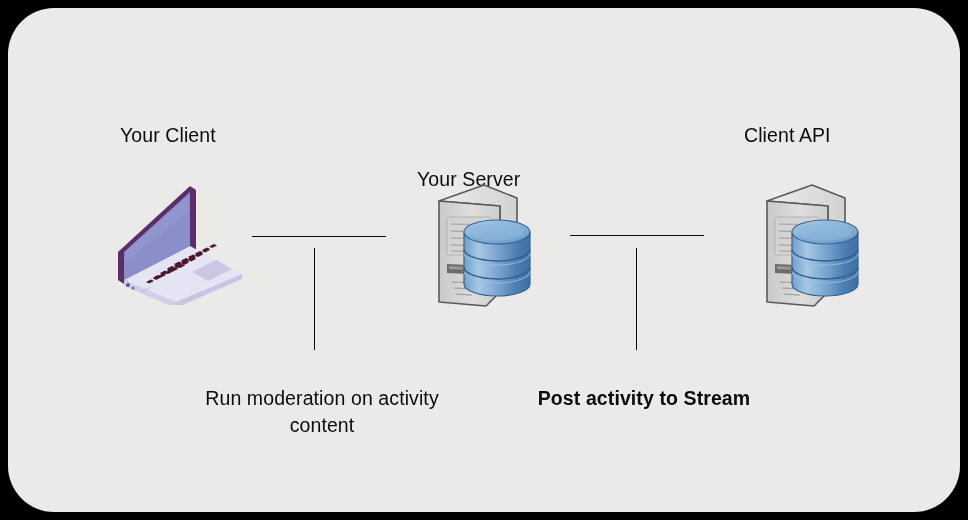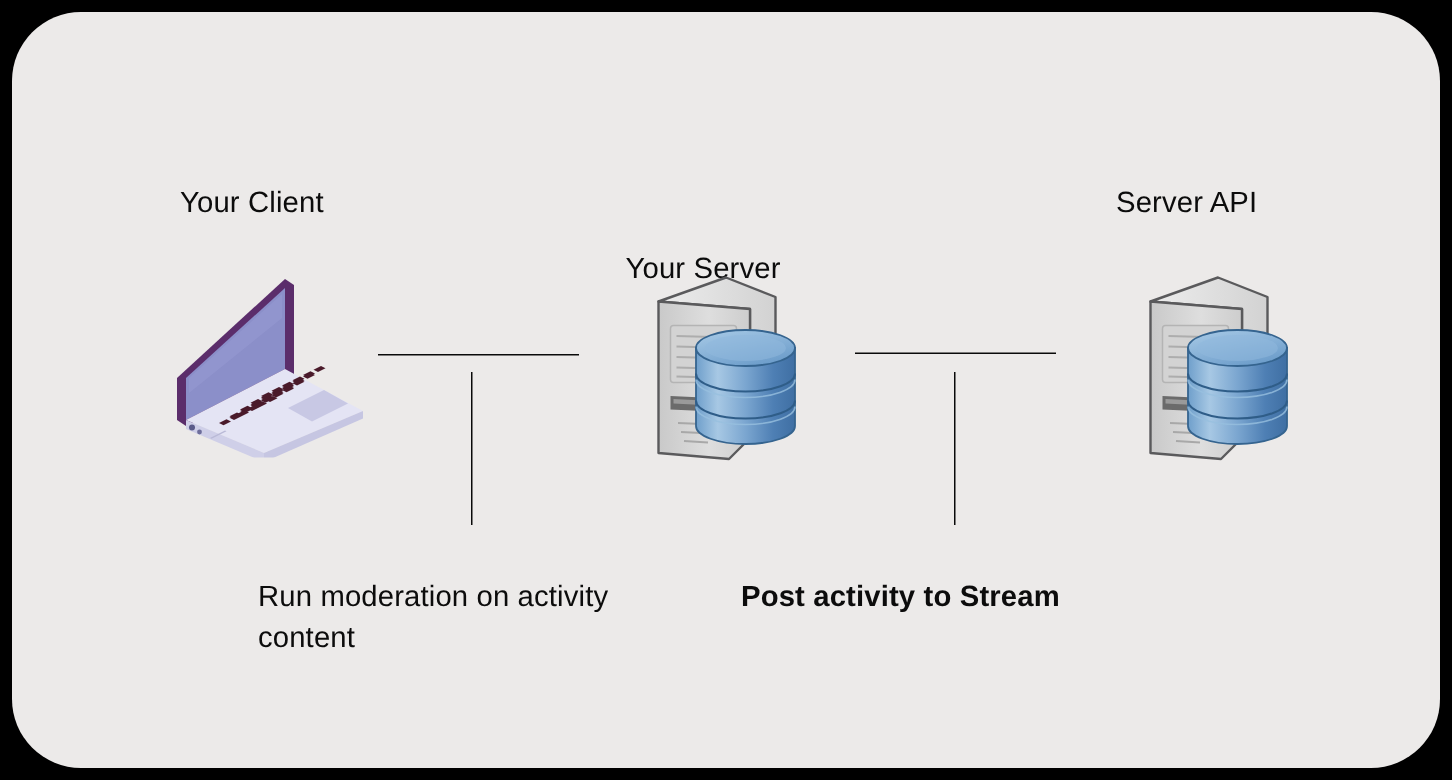--- a/index.html
+++ b/index.html
@@ -43,20 +43,21 @@
   }
   #label-client { left: 112px; top: 118px; }
   #label-server { left: 409px; top: 118px; margin-top: 44px; }
   #label-api    { left: 736px; top: 118px; }
 
   
   .edge-label {
     position: absolute;
     font-size: 19.5px;
     color: #0c0c0c;
+    text-align: center;
     line-height: 27px;
     letter-spacing: 0.1px;
   }
   #edge-label-left  { left: 164px; top: 377px; width: 300px; }
   #edge-label-right { left: 486px; top: 377px; width: 300px; font-weight: bold; }
 
   
   .conn-h {
     position: absolute;
     height: 0;
@@ -84,21 +85,21 @@
 </head>
 <body>
 
 <div id="stage">
   <div id="card">
 
     <div class="node-label" id="label-client">Your Client</div>
 
     <div class="node-label" id="label-server">Your Server</div>
 
-    <div class="node-label" id="label-api">Server API</div>
+    <div class="node-label" id="label-api">Client API</div>
 
     <div class="icon" id="icon-client">
       <svg width="132" height="125" viewBox="0 0 132 125" xmlns="http://www.w3.org/2000/svg">
 
         <polygon points="6,72 78,6 84,10 84,70 12,104 6,100" fill="#5B2D6B"></polygon>
 
         <polygon points="12,72 78,12 78,66 12,100" fill="#8B8FC9"></polygon>
 
         <polygon points="14,72 76,16 76,32 14,82" fill="#9699D2" opacity="0.6"></polygon>
 

